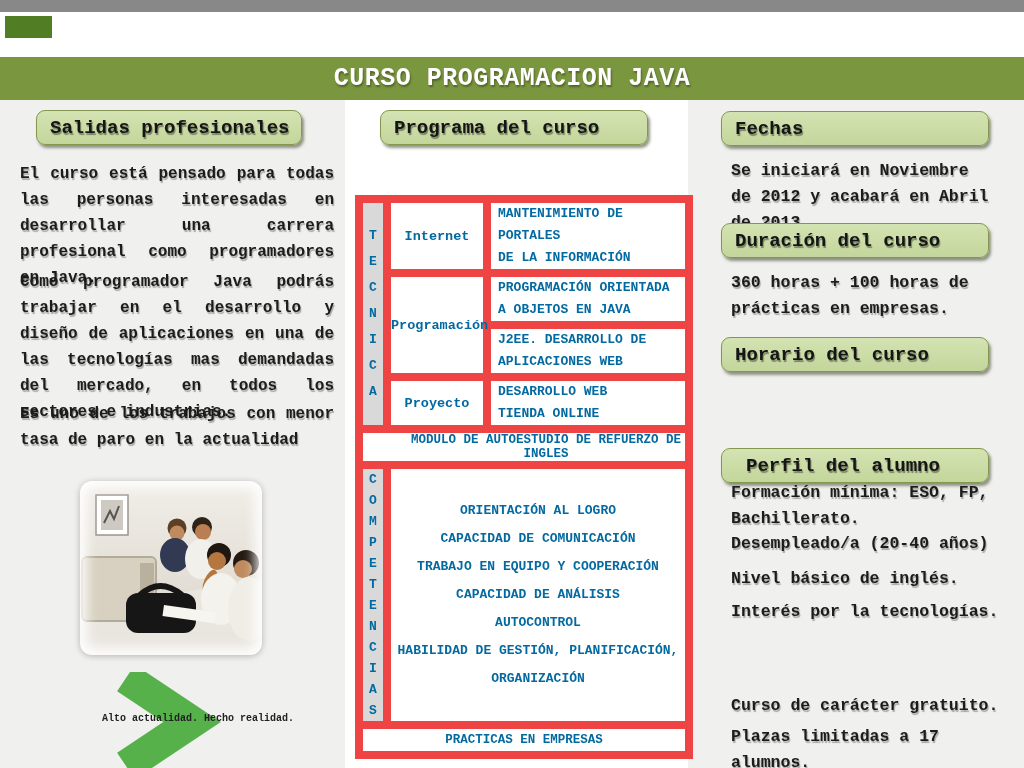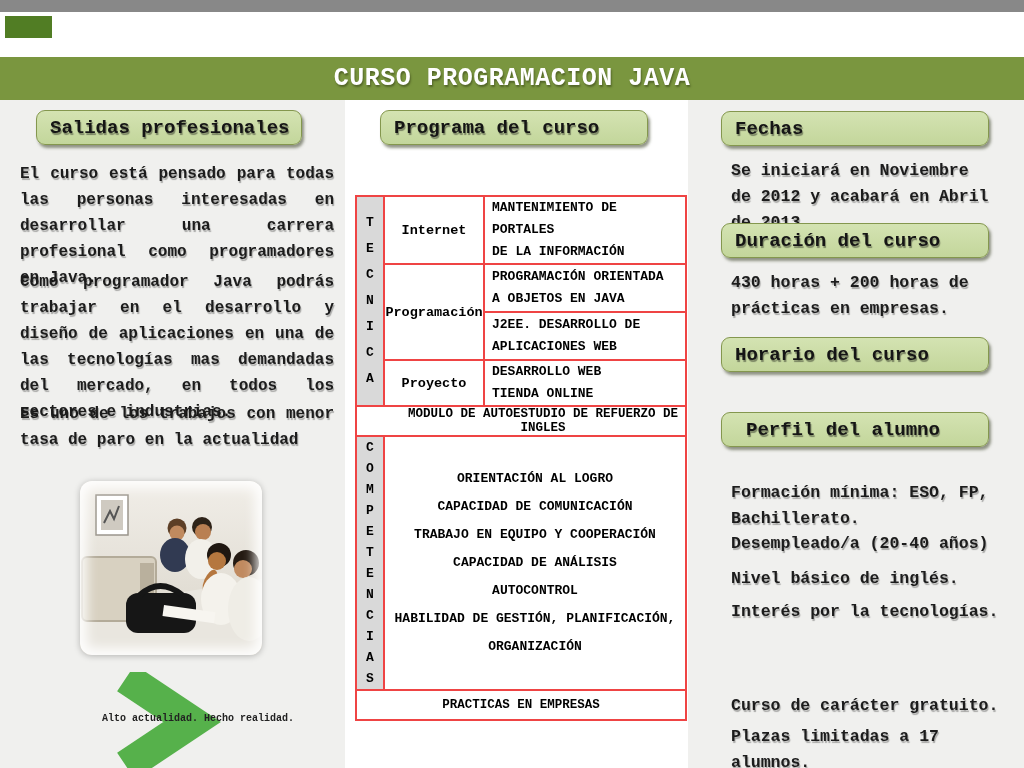--- a/index.html
+++ b/index.html
@@ -37,21 +37,21 @@
   .body-text {
     position:absolute; color:#1c1c1c; font-weight:bold;
     font-size:16px; line-height:26px;
     text-shadow:1px 1.5px 1px rgba(0,0,0,0.30);
   }
   .justified { text-align:justify; }
 
   
   .table-wrap { position:absolute; left:355px; top:183px; }
   table.program { border-collapse:collapse; width:330px; table-layout:fixed; background:#fff; }
-  table.program td { border:2px solid #ef4444; color:#000000; vertical-align:middle; }
+  table.program td { border:8px solid #ef4444; color:#0369a1; vertical-align:middle; }
   td.vcell { background:#d9d9d9; text-align:center; font-weight:bold; font-size:13px; white-space:pre-line; }
   td.vcell.tec  { line-height:26px; }
   td.vcell.comp { line-height:21px; }
   td.lbl  { text-align:center; font-weight:bold; font-size:13.5px; }
   td.item { padding-left:7px; font-weight:bold; font-size:13px; line-height:22px; white-space:pre-line; }
   td.full { text-align:center; font-weight:bold; font-size:12.5px; }
   td.clist{ text-align:center; font-weight:bold; font-size:13px; line-height:28px; white-space:pre-line;border-radius:26px; }
 
   
   .photo {
@@ -208,27 +208,27 @@
   </div>
 
   <div class="hdr" style="left:721px; top:99px;">
     <span>Fechas</span>
   </div>
   <div class="body-text" style="left:731px; top:146px; width:266px; font-size:16.5px;">Se iniciará en Noviembre de 2012 y acabará en Abril de 2013.</div>
 
   <div class="hdr" style="left:721px; top:211px;">
     <span>Duración del curso</span>
   </div>
-  <div class="body-text" style="left:731px; top:258px; width:282px; font-size:16.5px;">430 horas + 200 horas de prácticas en empresas.</div>
+  <div class="body-text" style="left:731px; top:258px; width:282px; font-size:16.5px;">360 horas + 100 horas de prácticas en empresas.</div>
 
   <div class="hdr" style="left:721px; top:325px;">
     <span>Horario del curso</span>
   </div>
 
-  <div class="hdr" style="left:721px; top:400px;padding-left:24px;">
+  <div class="hdr" style="left:721px; top:436px;padding-left:24px;">
     <span>Perfil del alumno</span>
   </div>
   <div class="body-text" style="left:731px; top:468px; width:262px; font-size:16.5px;">Formación mínima: ESO, FP, Bachillerato.</div>
   <div class="body-text" style="left:731px; top:519px; width:275px; font-size:16.5px;">Desempleado/a (20-40 años)</div>
   <div class="body-text" style="left:731px; top:554px; width:275px; font-size:16.5px;">Nivel básico de inglés.</div>
   <div class="body-text" style="left:731px; top:587px; width:275px; font-size:16.5px;">Interés por la tecnologías.</div>
 
   <div class="body-text" style="left:731px; top:681px; width:280px; font-size:16.5px;">Curso de carácter gratuito.</div>
   <div class="body-text" style="left:731px; top:712px; width:280px; font-size:16.5px;">Plazas limitadas a 17 alumnos.</div>
 

